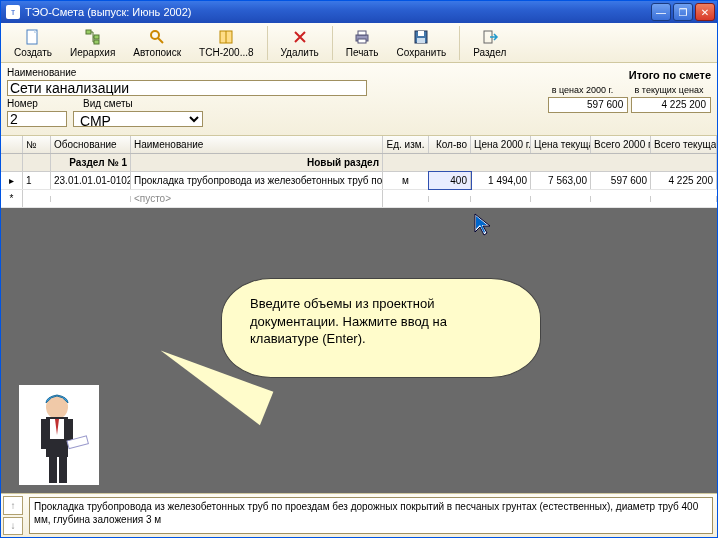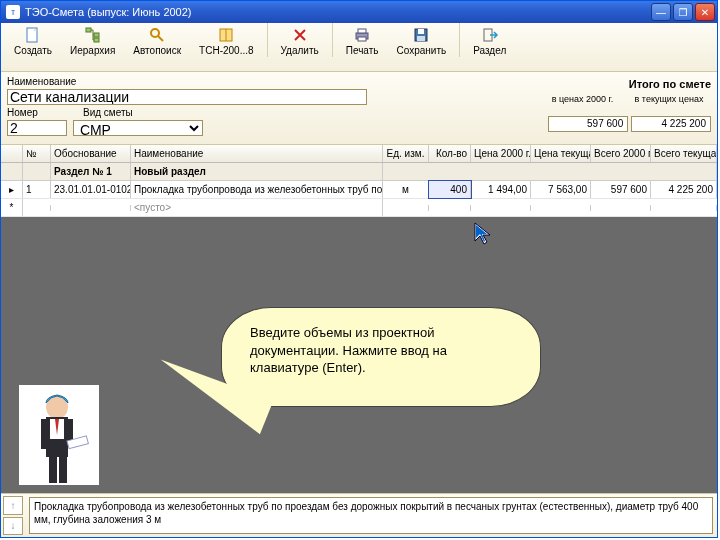--- a/index.html
+++ b/index.html
@@ -3,41 +3,41 @@
 <meta charset="utf-8">
 <style>
   * { box-sizing: border-box; margin: 0; padding: 0; }
   body { font-family: Tahoma, Arial, sans-serif; font-size: 10px; background: #fff; width: 720px; height: 540px; overflow: hidden; position: relative; }
   .window { border: 1px solid #0054E3; width: 718px; height: 538px; display: flex; flex-direction: column; }
   .titlebar { background: linear-gradient(#3b78e7,#2a5fd0 40%,#1e4bb8); color: #fff; height: 22px; display: flex; align-items: center; padding: 0 2px 0 5px; font-size: 11px; }
   .titlebar .title-ico { width: 14px; height: 14px; background: #fff; margin-right: 5px; display:inline-flex;align-items:center;justify-content:center;font-size:9px;color:#2a5fd0;border-radius:2px;}
   .titlebar .wbtns { margin-left: auto; display: flex; gap: 2px; }
   .titlebar .wbtn { width: 20px; height: 18px; background: linear-gradient(#6fa0f0,#3a6fd8); border: 1px solid #1a3a80; border-radius: 3px; display:flex;align-items:center;justify-content:center;color:#fff;font-size:10px;}
   .titlebar .wbtn.close { background: linear-gradient(#f08060,#d83a2a); border-color:#801a1a;}
-  .toolbar { background: linear-gradient(#fefcf5,#f4efdc); height: 49px; display: flex; align-items: flex-start; padding: 0 4px; gap: 0; border-bottom: 1px solid #d0c8a0; }
+  .toolbar { background: linear-gradient(#fefcf5,#f4efdc); height: 40px; display: flex; align-items: center; padding: 0 4px; gap: 0; border-bottom: 1px solid #d0c8a0; }
   .tbtn { display: flex; flex-direction: column; align-items: center; padding: 2px 8px; font-size: 10px; cursor: pointer; border:1px solid transparent; border-radius:3px;}
   .tico { width: 18px; height: 18px; margin-bottom: 1px; display:flex;align-items:center;justify-content:center;}
   .tsep { width:1px; height:34px; background:#d8d0b0; margin:0 4px;}
   .formarea { background: linear-gradient(#fefcf5,#f4efdc); padding: 4px 6px 6px 6px; border-bottom:1px solid #d0c8a0; display:flex; }
   .formleft { flex:1; }
   .formright { width:200px; text-align:right; padding-top:2px;}
   .frow { display:flex; align-items:center; margin-bottom:2px; gap:6px;}
   .lbl { font-size:10px; }
   input.txt, select.txt { border:1px solid #a09060; background:#fff; height:16px; font-size:14px; padding:0 2px; }
   .sumbox { display:inline-block; border:1px solid #a09060; background:#fff; height:16px; line-height:14px; padding:0 4px; font-size:10px; text-align:right; min-width:70px;}
   .grid { background:#fff; }
   .ghead { display:flex; background:linear-gradient(#fdfdfb,#eeeade); border-bottom:1px solid #bbb; font-size:10px; }
   .ghead > div, .grow > div { border-right:1px solid #ccc; padding:3px 3px; overflow:hidden; white-space:nowrap; }
   .grow { display:flex; font-size:10px; border-bottom:1px solid #e5e5e5; align-items:center; height:18px;}
   .c0{width:22px;text-align:center;} .c1{width:28px;} .c2{width:80px;} .c3{flex:1;} .c4{width:46px;text-align:center;} .c5{width:42px;text-align:right;} .c6{width:60px;text-align:right;} .c7{width:60px;text-align:right;} .c8{width:60px;text-align:right;} .c9{width:66px;text-align:right;}
   .section-row { background:#f0ece0; font-weight:bold; display:flex; font-size:10px; border-bottom:1px solid #ccc;}
-  .section-row > div { padding:3px 3px; border-right:1px solid #ccc;}
+  .section-row > div { padding:3px 3px; border-right:1px solid #ccc;text-align:right;}
   .greyfill { background:#6a6a6a; flex:1; position:relative; }
   .callout { position:absolute; left:220px; top:70px; width:320px; height:120px; }
-  .callout-bubble { width:320px; height:100px; background:#fffccb; border:1px solid #444; border-radius:50px/40px; padding:16px 28px; font-size:13px; line-height:1.35; font-family: Arial; margin-top: 20px; }
+  .callout-bubble { width:320px; height:100px; background:#fffccb; border:1px solid #444; border-radius:50px/40px; padding:16px 28px; font-size:13px; line-height:1.35; font-family: Arial; }
   .callout-tail { position:absolute; left:-70px; top:90px; width:0;height:0; border-top:4px solid transparent;border-bottom:32px solid transparent;border-right:120px solid #fffccb; transform:rotate(22deg);}
   .callout-tail-border { position:absolute; left:-72px; top:89px; width:0;height:0; border-top:5px solid transparent;border-bottom:34px solid transparent;border-right:123px solid #444; transform:rotate(22deg); z-index:-1;}
   .person { position:absolute; left:18px; bottom:8px; width:80px; height:100px; background:#fff;}
   .person svg { width:100%; height:100%; }
   .bottom { background:linear-gradient(#fefcf5,#f4efdc); height:44px; display:flex; align-items:stretch; border-top:1px solid #d0c8a0;}
   .arrowbtns { width:24px; display:flex; flex-direction:column; padding:2px; gap:2px;}
   .arrowbtn { flex:1; border:1px solid #b0a070; background:#fff; display:flex;align-items:center;justify-content:center;font-size:10px;color:#888;}
   .descbox { flex:1; margin:3px 4px; border:1px solid #a09060; background:#fff; padding:2px 4px; font-size:10px; line-height:1.3; overflow:hidden;}
   .cursor-arrow { position:absolute; left:472px; top:4px; pointer-events:none; }
   .cell-active { background:#e9ecff; outline:1px solid #3050b0; }
@@ -150,21 +150,21 @@
         <div style="width:70px"><span class="lbl">Номер</span></div>
         <div><span class="lbl">Вид сметы</span></div>
       </div>
       <div class="frow">
         <input class="txt" style="width: 60px;" value="2">
         <select class="txt" style="width:130px"><option>СМР</option></select>
       </div>
     </div>
     <div class="formright">
       <div style="font-weight:bold;font-size:11px;margin-bottom:4px">Итого по смете</div>
-      <div style="font-size:9px;margin-bottom:12px;">
+      <div style="font-size:9px;margin-bottom:2px;">
         <span style="display:inline-block;width:84px;text-align:center">в ценах 2000 г.</span>
         <span style="display:inline-block;width:84px;text-align:center">в текущих ценах</span>
       </div>
       <div>
         <span class="sumbox" style="width:80px">597 600</span>
         <span class="sumbox" style="width:80px">4 225 200</span>
       </div>
     </div>
   </div>
 

